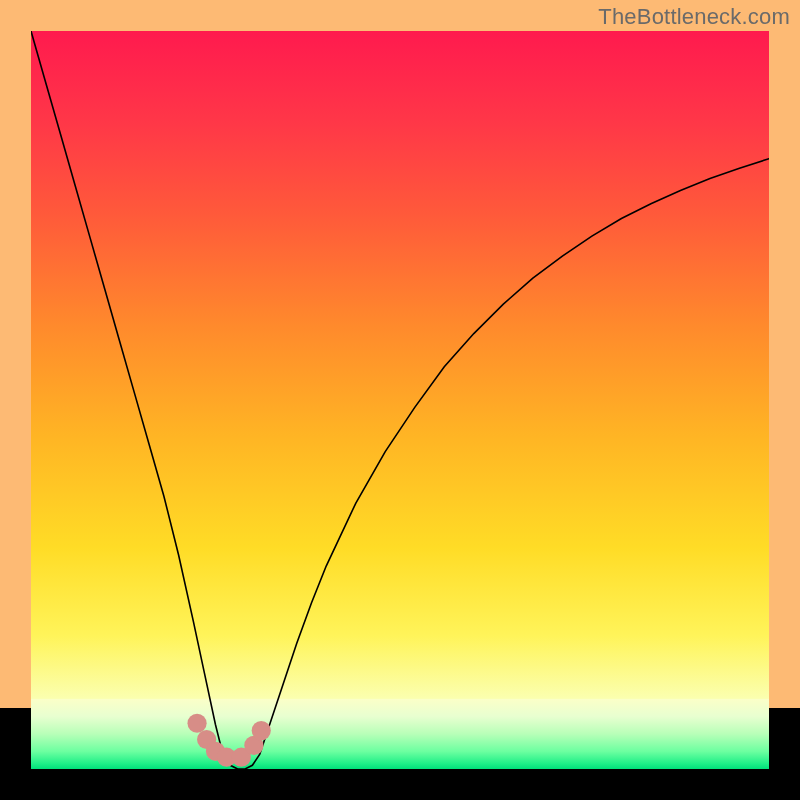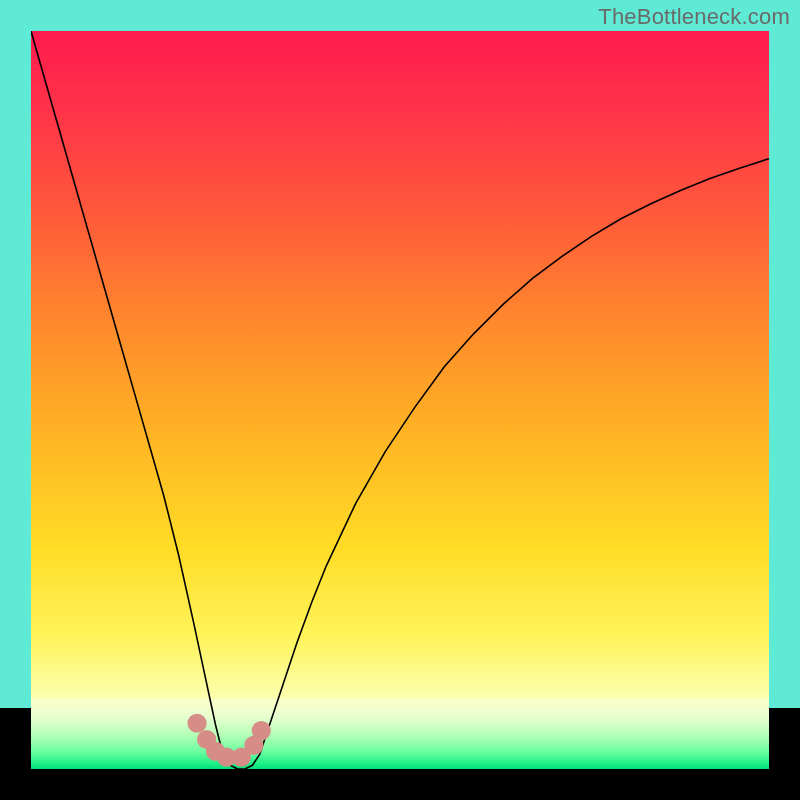--- a/index.html
+++ b/index.html
@@ -8,21 +8,21 @@
     width: 800px;
     height: 800px;
     background: #000;
     overflow: hidden;
     font-family: Arial, Helvetica, sans-serif;
   }
   .frame {
     position: relative;
     width: 800px;
     height: 708px;
-    background: #5eead4;
+    background: #fdba74;
   }
   .watermark {
     position: absolute;
     top: 4px;
     right: 10px;
     color: #6a6a6a;
     font-size: 22px;
     font-weight: 500;
     letter-spacing: 0.2px;
     z-index: 10;

